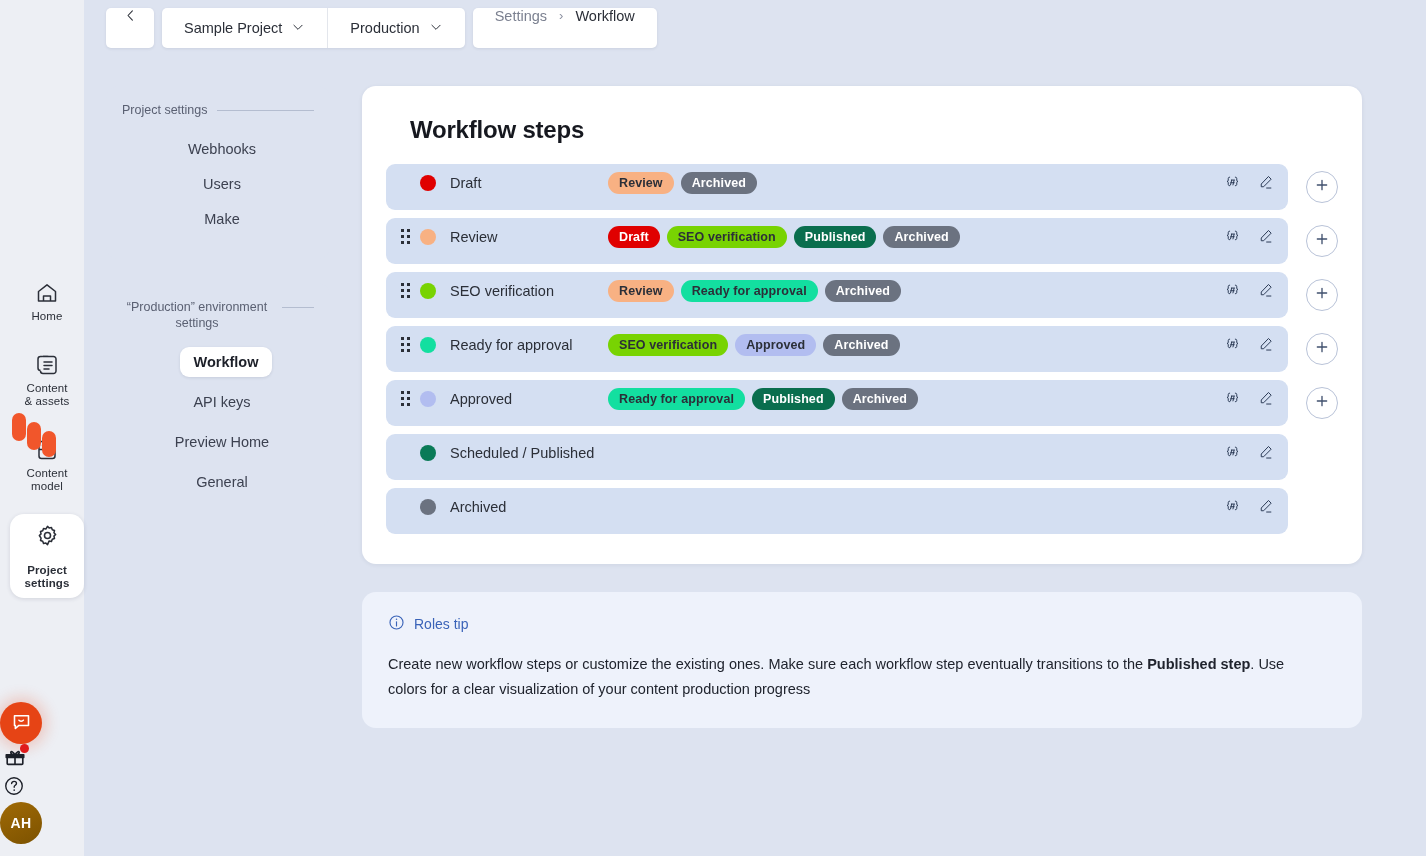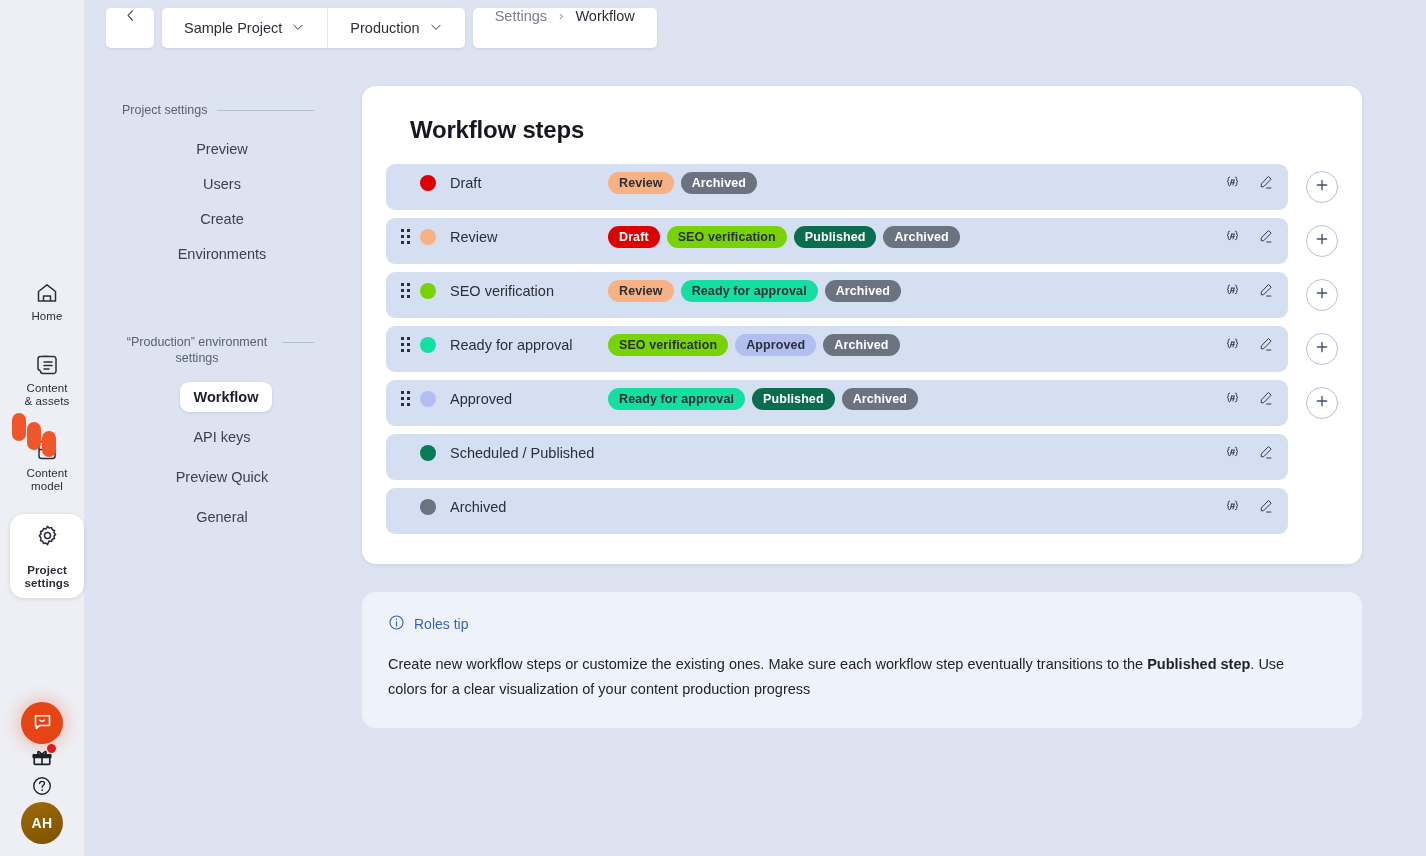--- a/index.html
+++ b/index.html
@@ -32,21 +32,21 @@
   .rail-item.active { background: #ffffff; box-shadow: 0 1px 4px rgba(40,50,80,.14); gap: 16px; }
   .rail-item svg { display: block; }
   .rail-label {
     font-size: 11.5px; line-height: 13px; color: #2b2f38; text-align: center;
     font-weight: 400; letter-spacing: .1px;
   }
   .rail-item.active .rail-label { font-weight: 700; }
 
   .rail-bottom {
     position: absolute; bottom: 12px; left: 0; width: 84px;
-    display: flex; flex-direction: column; align-items: center; gap: 0;
+    display: flex; flex-direction: column; gap: 0;
   }
   .chat-btn {
     width: 42px; height: 42px; border-radius: 50%; background: #e64415;
     display: flex; align-items: center; justify-content: center;
     box-shadow: 0 0 14px 5px rgba(230,68,21,.22); cursor: pointer;
   }
   .gift-wrap { position: relative; width: 30px; height: 30px; display:flex; align-items:center; justify-content:center; cursor: pointer;}
   .gift-dot {
     position: absolute; right: 1px; top: 0px; width: 9px; height: 9px;
     border-radius: 50%; background: #e01b1b;
@@ -272,36 +272,35 @@
 </div>
 
 <div class="side">
 
   <div class="side-panel">
     <div class="side-head">
       <span>Project settings</span>
       <span class="line"></span>
     </div>
     <div class="side-items">
-      <div class="side-item">Preview</div>
+      <div class="side-item">Webhooks</div>
       <div class="side-item">Users</div>
-      <div class="side-item">Create</div>
-      <div class="side-item">Environments</div>
+      <div class="side-item">Make</div>
     </div>
   </div>
 
   <div class="side-panel">
     <div class="side-head two">
       <span style="max-width:150px;display:inline-block;">“Production” environment settings</span>
       <span class="line"></span>
     </div>
     <div class="side-items env">
       <div style="margin-left:8px;"><span class="side-item active">Workflow</span></div>
       <div class="side-item">API keys</div>
-      <div class="side-item">Preview Quick</div>
+      <div class="side-item">Preview Home</div>
       <div class="side-item">General</div>
     </div>
   </div>
 </div>
 
 <div class="main">
 
   <div class="card">
     <div class="card-title">Workflow steps</div>
     <div class="steps" id="steps-root">

